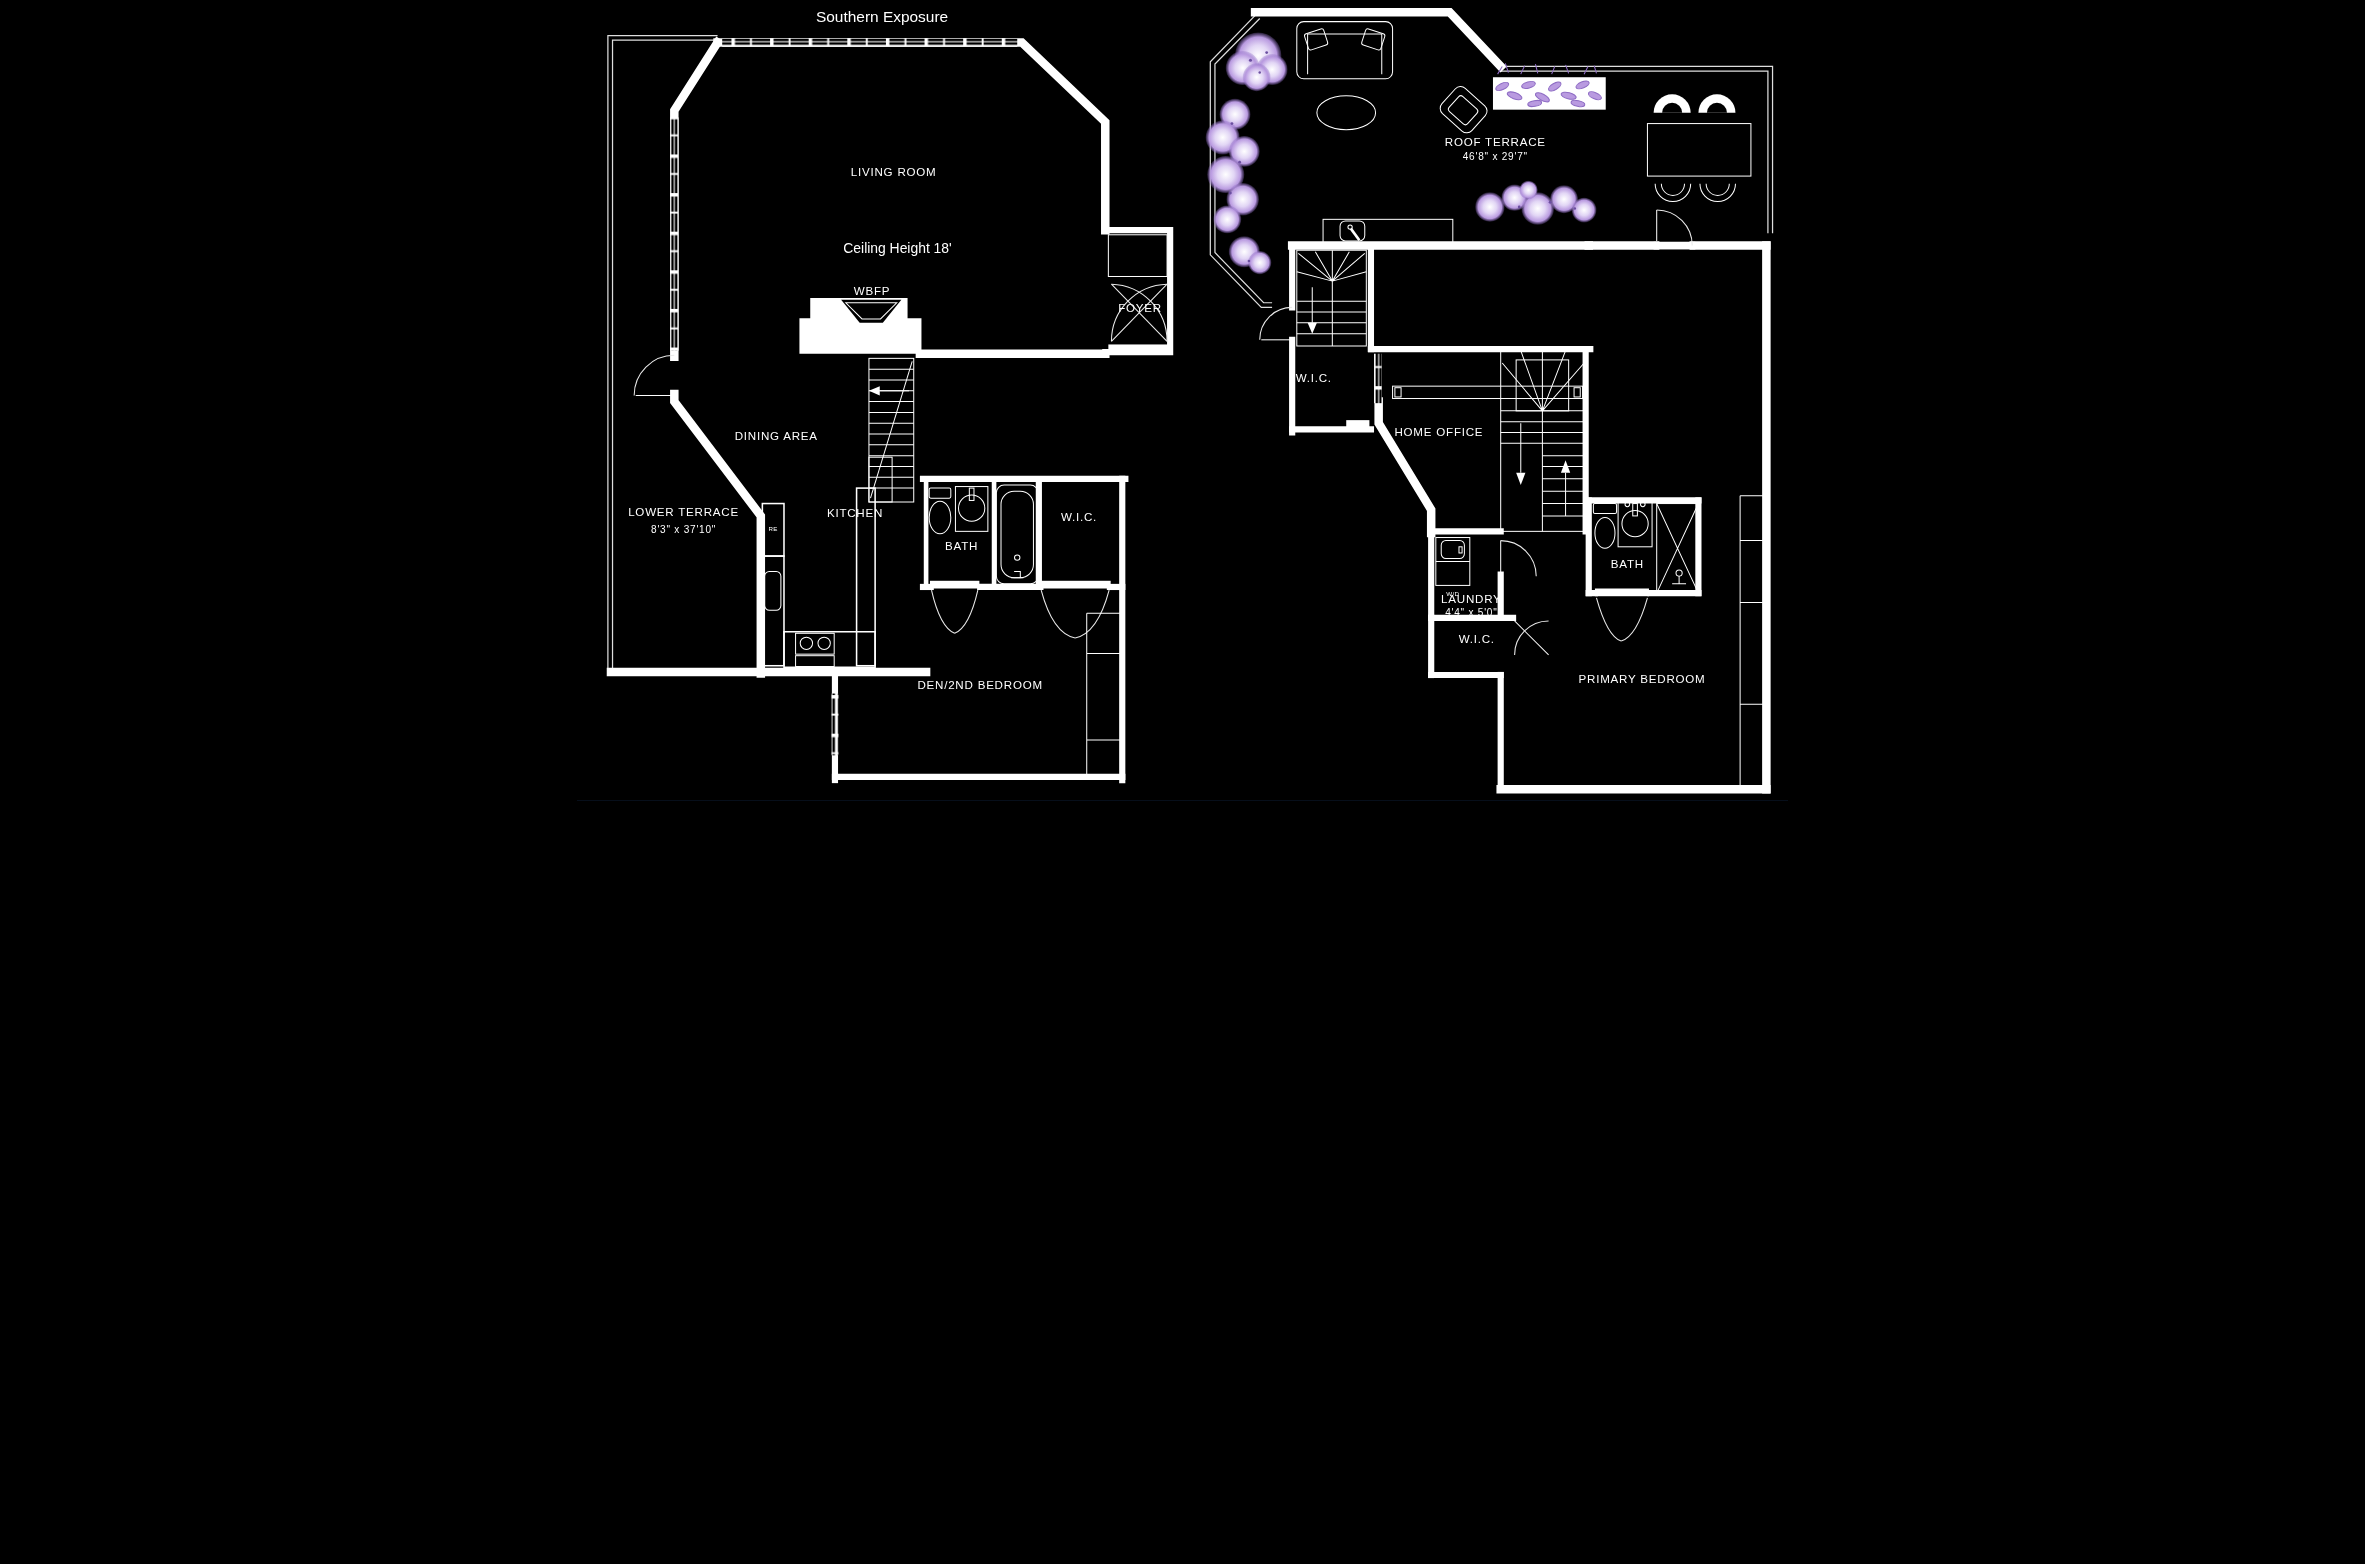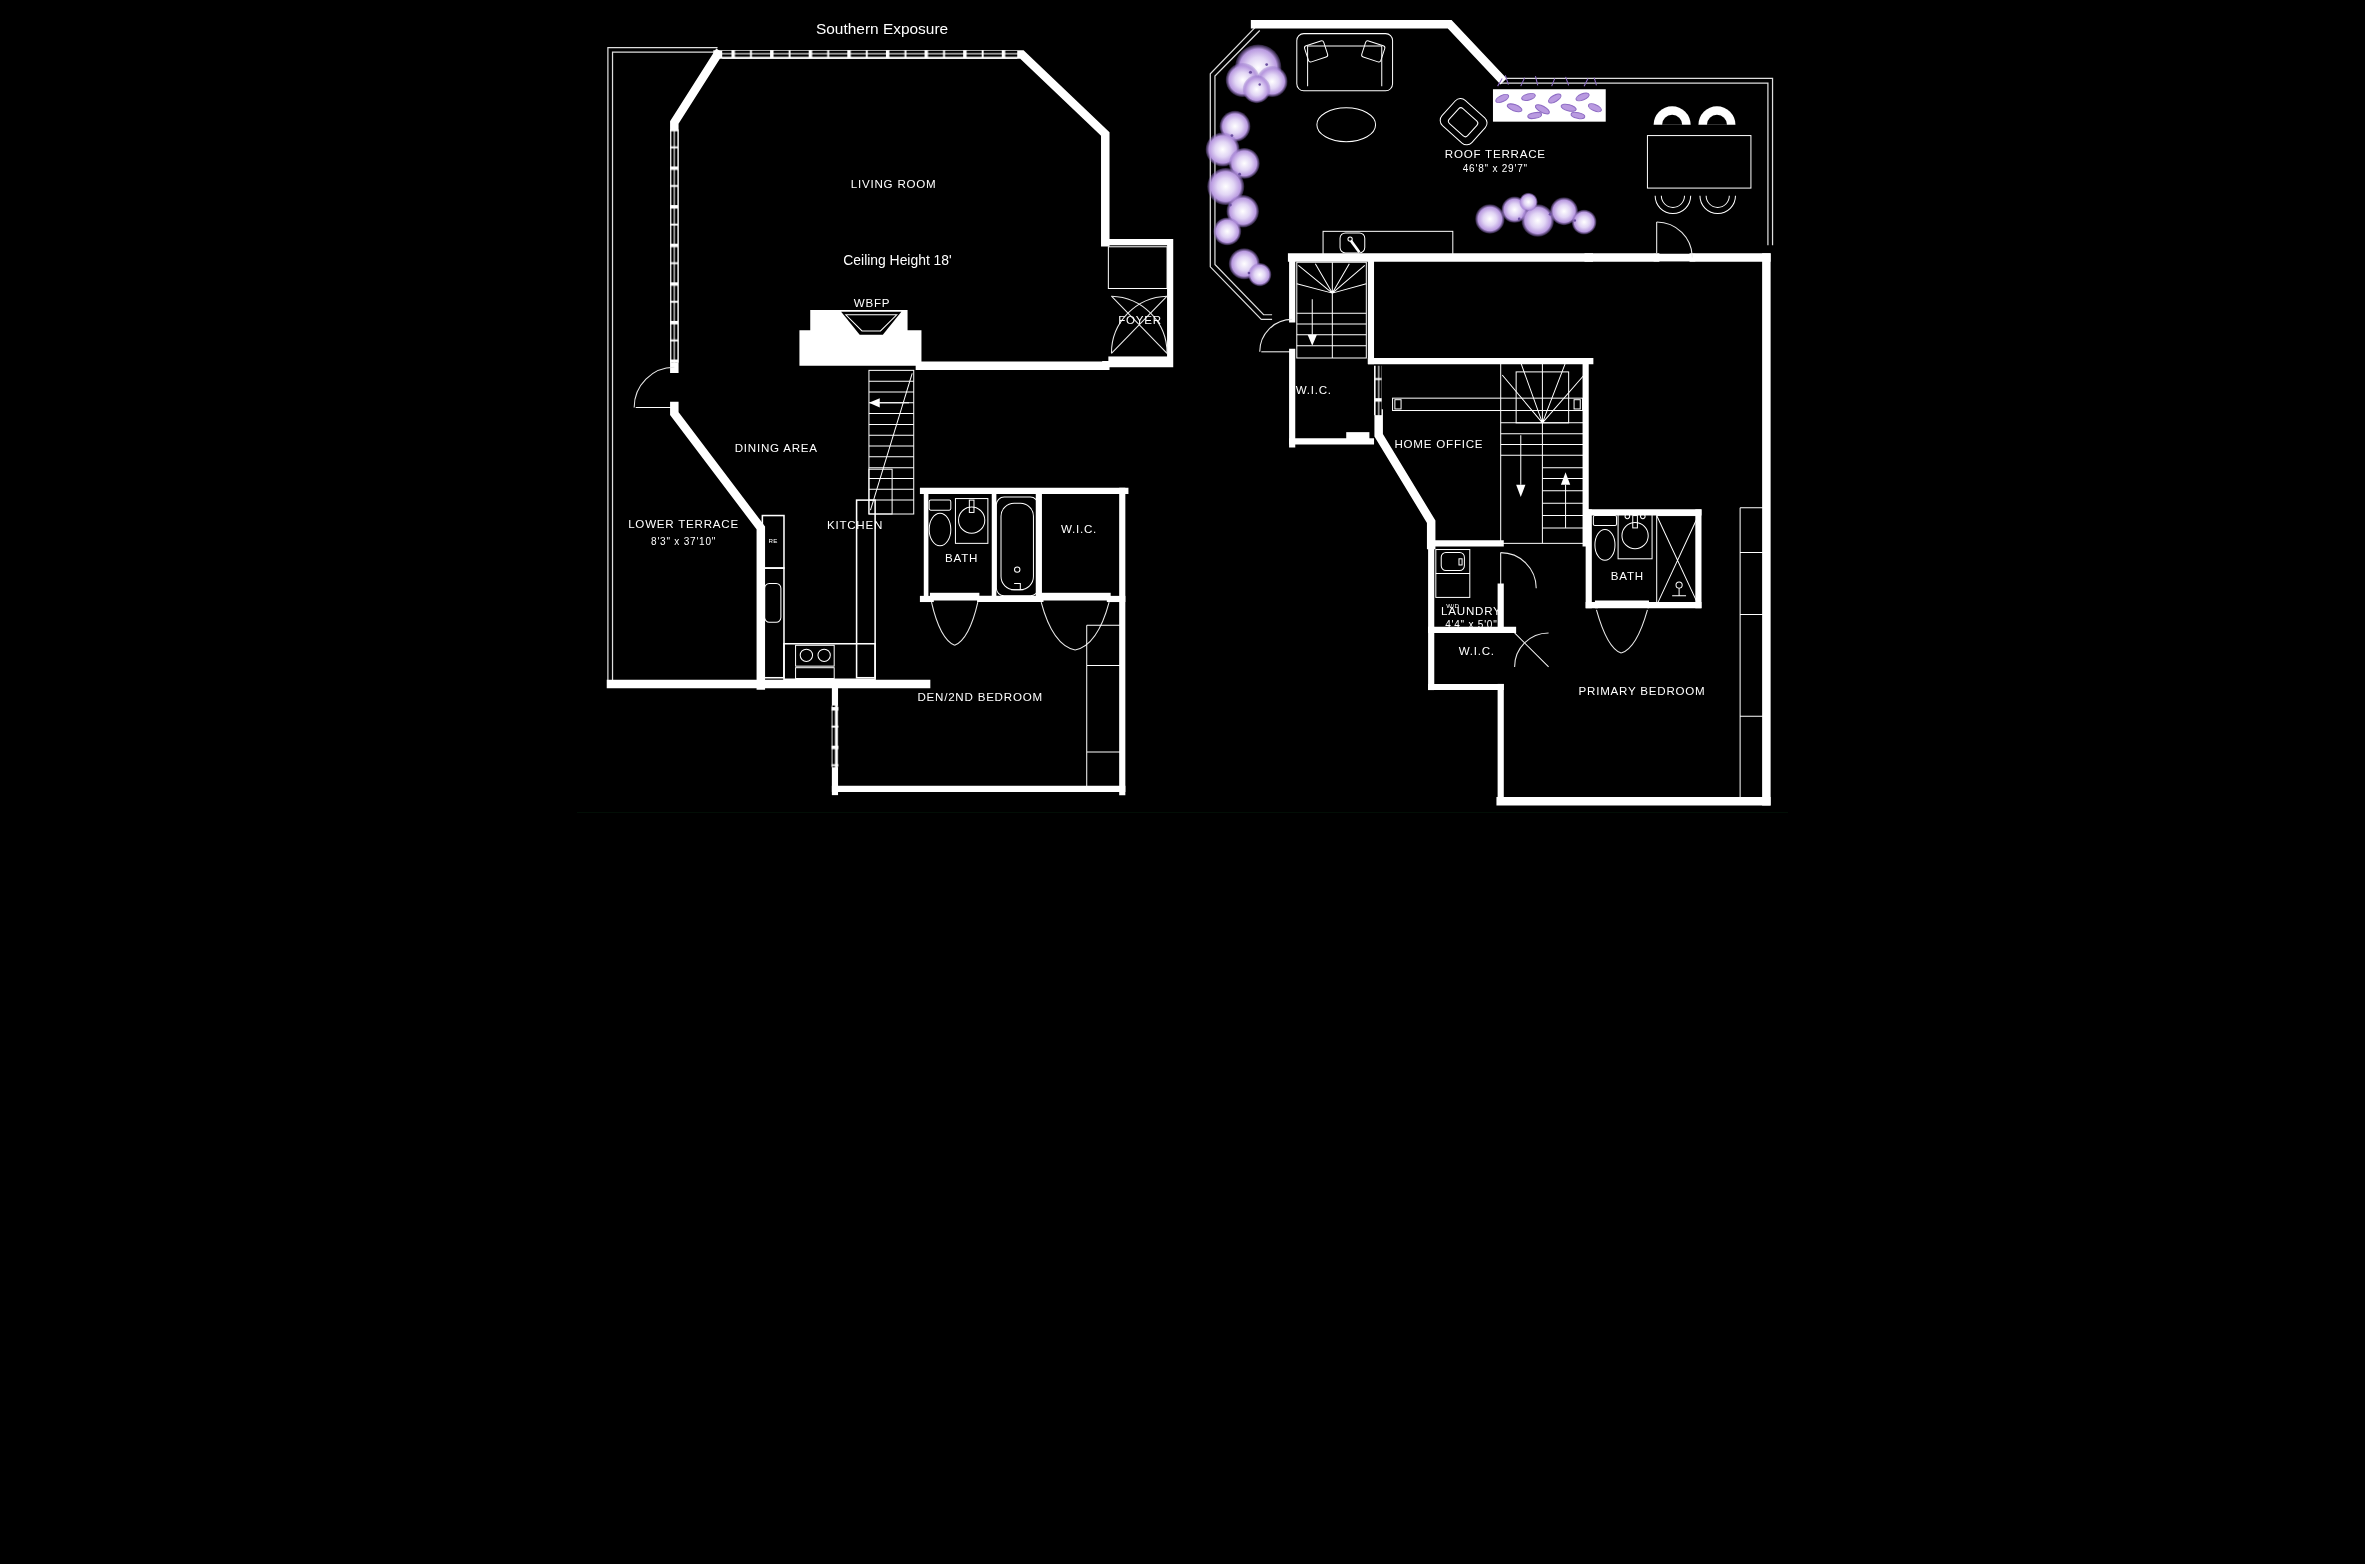--- a/index.html
+++ b/index.html
@@ -1,16 +1,16 @@
 <!DOCTYPE html>
 <html style="font-size:12.4px"><head>
 <meta charset="utf-8">
 <style>
   html,body{margin:0;padding:0;background:#000;}
-  .stage{width:1211px;max-width:100%;margin:12px auto;background:#15803d;}
+  .stage{width:1211px;max-width:100%;margin:0 auto;background:#3b82f6;}
   svg{display:block;width:100%;height:auto;}
   text{font-family:"Liberation Sans","DejaVu Sans",sans-serif;fill:#fff;}
   .room-label{font-size:15px;letter-spacing:1px;}
   .dim-label{font-size:13px;letter-spacing:1px;}
   .tiny-label{font-size:8px;letter-spacing:.5px;}
   .title-label{font-size:20px;}
   .big-label{font-size:18px;}
   .wall{stroke:#fff;stroke-width:11;fill:none;stroke-linejoin:miter;stroke-linecap:square;}
   .wall2{stroke:#fff;stroke-width:8;fill:none;stroke-linecap:square;}
   .wall3{stroke:#fff;stroke-width:6;fill:none;stroke-linecap:square;}

